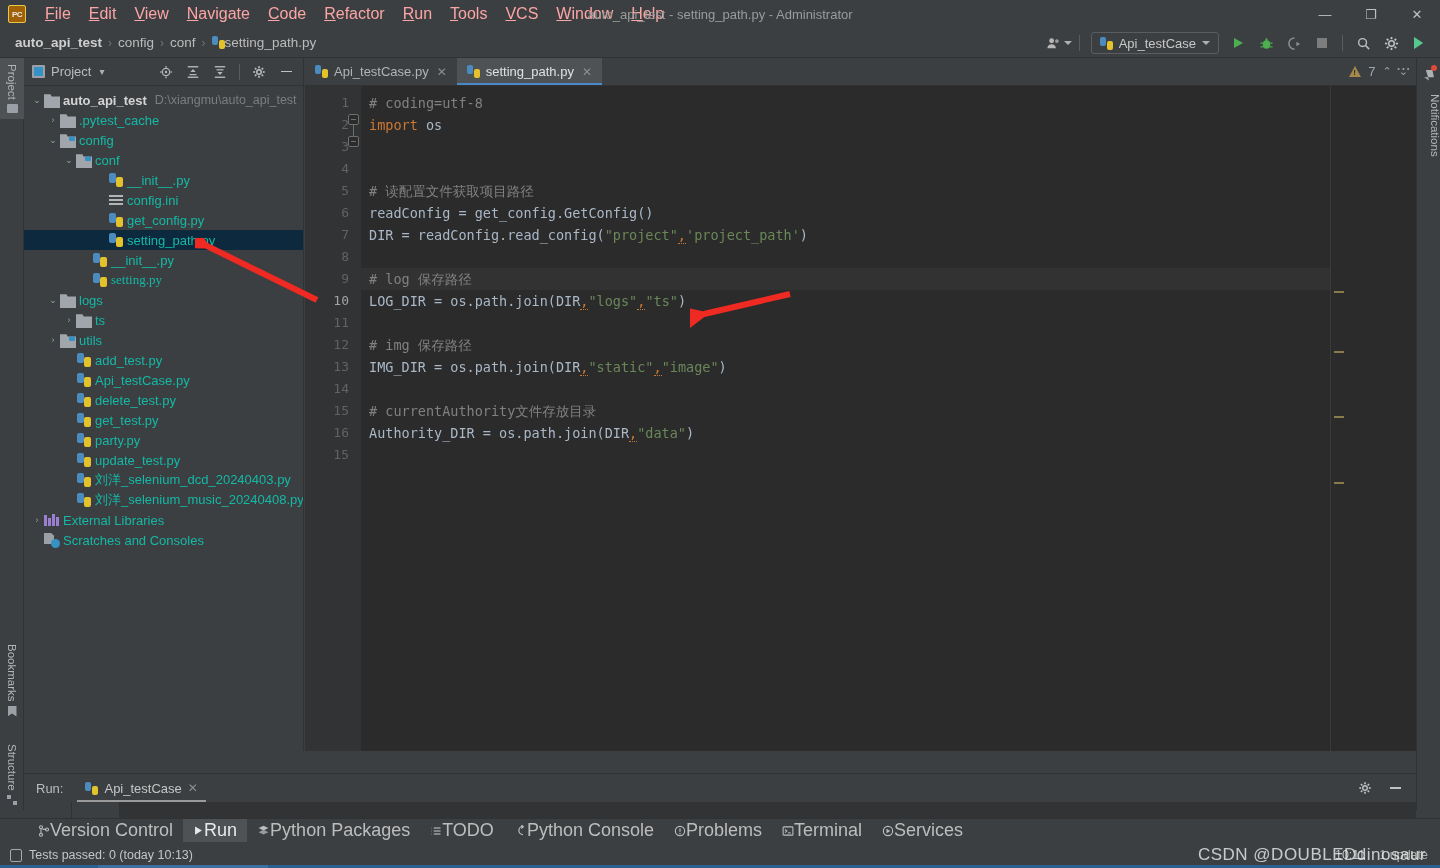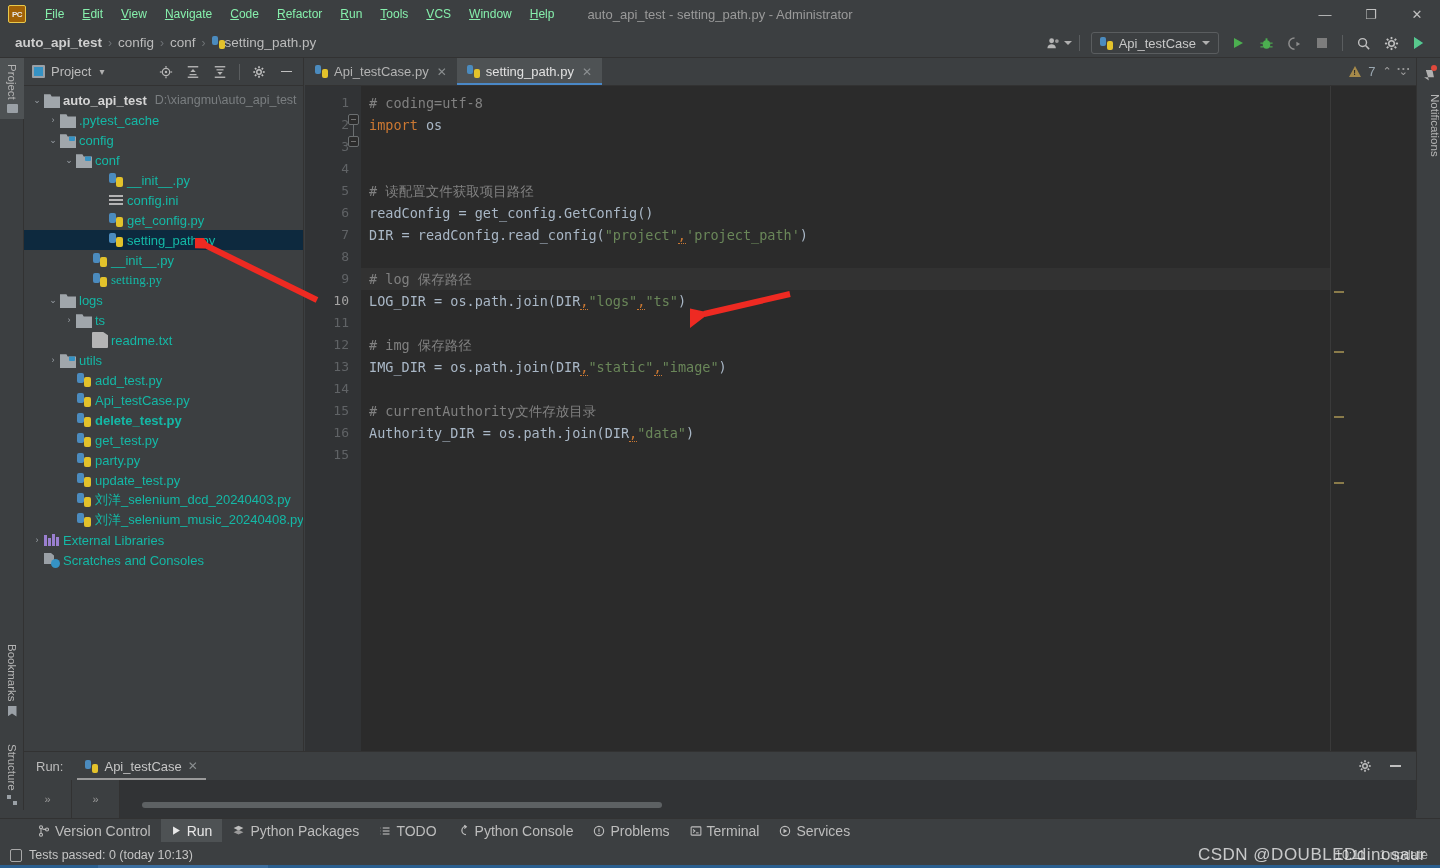--- a/index.html
+++ b/index.html
@@ -18,21 +18,21 @@
     background:#3c3f41; display:flex; align-items:center;
   }
   .pc-logo{
     width:18px;height:18px;margin-left:8px;margin-right:10px;
     background:#a16207;border:1px solid #e8c84b;border-radius:2px;
     color:#e8e8e8;font-size:8px;font-weight:bold;
     display:flex;align-items:center;justify-content:center;letter-spacing:-0.5px;
   }
   .menu{ display:flex; align-items:center; gap:0px; }
   .menu-item{
-    padding:3px 9px; color:#86efac; font-size:12px; cursor:default;
+    padding:3px 9px; color:#fca5a5; font-size:16px; cursor:default;
   }
   .menu-item u{ text-decoration:underline; }
   .win-title{
     position:absolute; left:0; width:1440px; text-align:center;
     color:#9a9a9a; font-size:13px; pointer-events:none;
   }
   .win-buttons{ position:absolute; right:0; top:0; height:28px; display:flex; }
   .win-btn{
     width:46px;height:28px;display:flex;align-items:center;justify-content:center;
     color:#c0c0c0;font-size:13px;
@@ -229,21 +229,21 @@
   .bell-g{ width:11px;height:11px;background:#b0b0b0;
     clip-path:polygon(20% 0,80% 0,95% 70%,5% 70%,50% 100%); }
   .bell-dot{ position:absolute;right:4px;top:3px;width:6px;height:6px;border-radius:50%;background:#e0493c; }
   .notif-label{
     writing-mode:vertical-rl;text-orientation:mixed;font-size:11.5px;color:#b5b5b5;
     margin:6px auto 0;display:block;text-align:center;width:24px;
   }
 
   
   .runwin{
-    position:absolute;left:24px;top:751px;width:1392px;height:67px;
+    position:absolute;left:24px;top:773px;width:1392px;height:67px;
     background:#3c3f41;border-top:1px solid #323232;
   }
   .run-header{
     height:28px;display:flex;align-items:center;padding-left:12px;position:relative;
   }
   .run-label{ color:#bbbbbb;font-size:13px;margin-right:14px; }
   .run-tab{
     display:flex;align-items:center;gap:6px;font-size:13px;color:#c6c6c6;
     height:28px;padding:0 8px;position:relative;
   }
@@ -262,22 +262,22 @@
   .hscroll{
     position:absolute;left:22px;bottom:10px;width:520px;height:6px;background:#5d6163;border-radius:3px;
   }
 
   
   .bottombar{
     position:absolute;left:0;top:818px;width:1440px;height:24px;
     background:#3c3f41;display:flex;align-items:center;border-top:1px solid #323232;
   }
   .bb-item{
-    display:flex;align-items:center;gap:5px;height:24px;padding:0 10px;
-    font-size:14px;color:#bdbdbd;cursor:default;
+    display:flex;align-items:center;height:24px;padding:0 10px;
+    font-size:18px;color:#bdbdbd;cursor:default;
   }
   .bb-item.active{ background:#4e5254;color:#e8e8e8; }
 
   
   .statusbar{
     position:absolute;left:0;top:842px;width:1440px;height:26px;
     background:#3c3f41;display:flex;align-items:center;
   }
   .sb-left{ display:flex;align-items:center;gap:7px;margin-left:10px; }
   .sb-ico{ width:12px;height:13px;border:1.5px solid #a8a8a8;border-radius:2px; }
@@ -538,41 +538,36 @@
         <div class="row" style="padding-left: 22px;">
           <span class="arrow">⌄</span>
           <span class="ico ico-folder"></span>
           <span class="label">logs</span>
         </div>
         <div class="row" style="padding-left: 38px;">
           <span class="arrow">›</span>
           <span class="ico ico-folder"></span>
           <span class="label">ts</span>
         </div>
-        <div class="row" style="padding-left: 54px;">
-          <span class="arrow none"></span>
-          <span class="ico ico-txt"></span>
-          <span class="label">readme.txt</span>
-        </div>
         <div class="row" style="padding-left: 22px;">
           <span class="arrow">›</span>
           <span class="ico ico-folder src"></span>
           <span class="label">utils</span>
         </div>
         <div class="row" style="padding-left: 38px;">
           <span class="arrow none"></span>
           <span class="ico ico-py"></span>
           <span class="label">add_test.py</span>
         </div>
         <div class="row" style="padding-left: 38px;">
           <span class="arrow none"></span>
           <span class="ico ico-py"></span>
           <span class="label">Api_testCase.py</span>
         </div>
-        <div class="row" style="padding-left: 38px; font-weight: bold;">
+        <div class="row" style="padding-left: 38px;">
           <span class="arrow none"></span>
           <span class="ico ico-py"></span>
           <span class="label">delete_test.py</span>
         </div>
         <div class="row" style="padding-left: 38px;">
           <span class="arrow none"></span>
           <span class="ico ico-py"></span>
           <span class="label">get_test.py</span>
         </div>
         <div class="row" style="padding-left: 38px;">

